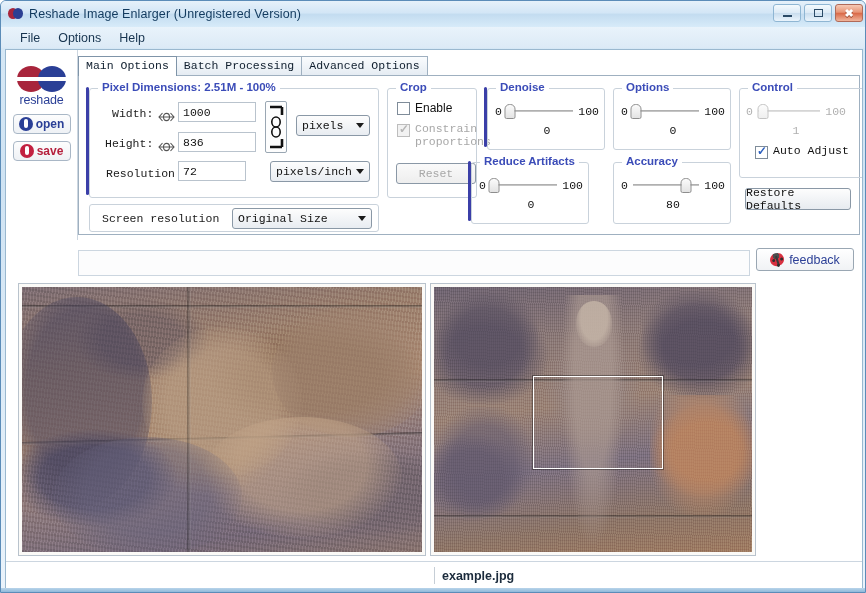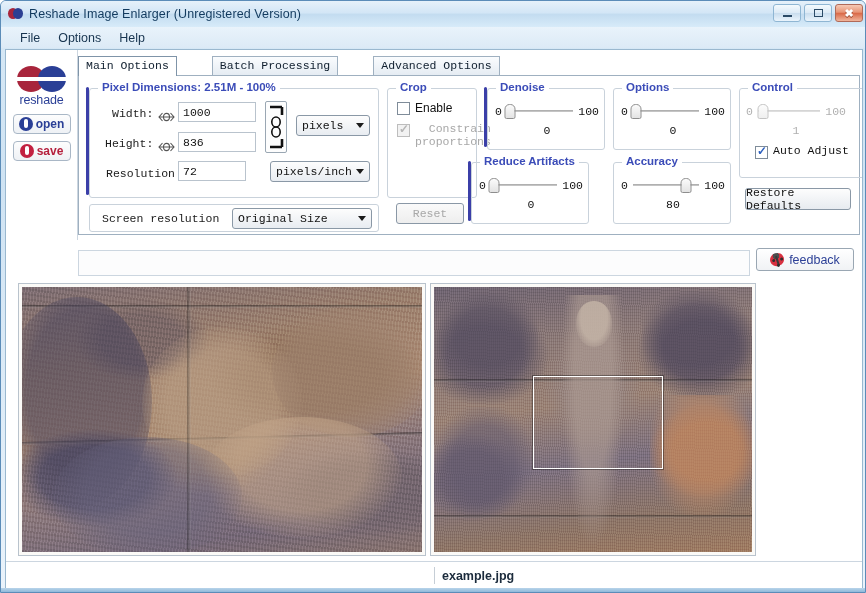--- a/index.html
+++ b/index.html
@@ -106,21 +106,21 @@
     content: ""; position: absolute; left: 5px; top: 2px;
     width: 4px; height: 9px; background: #fff; border-radius: 2px;
   }
   .rail-btn .lbl { font-size: 12px; font-weight: bold; }
   .rail-btn .lbl.b { color: #2a3f96; }
   .rail-btn .lbl.r { color: #b51f3c; }
 
   
   .tabstrip {
     position: absolute; left: 72px; top: 6px; width: 782px; height: 20px;
-    display: flex; align-items: flex-end; gap: 36px;
+    display: flex; align-items: flex-end;
   }
   .tab {
     font-family: "Liberation Mono", monospace;
     font-size: 11.5px; color: #0f1e2e;
     padding: 2px 7px 3px 7px;
     border: 1px solid #9fb0c0;
     border-bottom: none;
     background: linear-gradient(to bottom, #fafcfe, #e4ebf2);
     margin-right: -1px;
     cursor: pointer;
@@ -173,21 +173,21 @@
   }
   .combo .arw { width: 0; height: 0; border-left: 4.5px solid transparent; border-right: 4.5px solid transparent; border-top: 5px solid #1b1b1b; }
   .btn-std {
     border: 1px solid #8a98a6; border-radius: 3px;
     background: linear-gradient(to bottom, #fdfdfd, #e7ebf0);
     font-family: "Liberation Mono", monospace; font-size: 11.5px; color: #111;
     display: flex; align-items: center; justify-content: center; cursor: pointer;
   }
   .btn-std.disabled { color: #a8a8a8; background: linear-gradient(to bottom, #fafafa, #eeeeee); }
 
-  .chk { display: flex; align-items: flex-start; gap: 5px; text-align: right; }
+  .chk { display: flex; align-items: flex-start; gap: 5px; }
   .chk .box {
     width: 13px; height: 13px; flex: 0 0 auto;
     border: 1px solid #7f8c99; background: #fff; position: relative; margin-top: 1px;
   }
   .chk .box.dis { border-color: #bdbdbd; background: #f2f2f2; }
   .chk .box.on::after {
     content: "\2713"; position: absolute; left: 1px; top: -3px;
     font-size: 12px; color: #2b5fbf; font-weight: bold;
   }
   .chk .box.on.dis::after { color: #b6b6b6; }
@@ -444,21 +444,21 @@
         <div class="gb" style="left:308px; top:12px; width:90px; height:110px;">
           <div class="cap">Crop</div>
           <div class="chk" style="position:absolute; left:9px; top:12px;">
             <span class="box"></span>
             <span class="ctext">Enable</span>
           </div>
           <div class="chk" style="position:absolute; left:9px; top:34px; width:76px;">
             <span class="box on dis"></span>
             <span class="ctext mono dis">Constrain proportions</span>
           </div>
-          <div class="btn-std disabled" style="position:absolute; left:8px; top:74px; width:68px; height:21px;margin-top:40px;">
+          <div class="btn-std disabled" style="position:absolute; left:8px; top:74px; width:80px; height:21px;">
             <span>Reset</span>
           </div>
         </div>
 
         <div class="gb accent" style="left:408px; top:12px; width:118px; height:62px;">
           <div class="cap">Denoise</div>
           <div class="slider-row" style="position:absolute; left:7px; top:14px; width:104px;">
             <span class="sl-end">0</span>
             <span class="track">
               <span class="line"></span>

